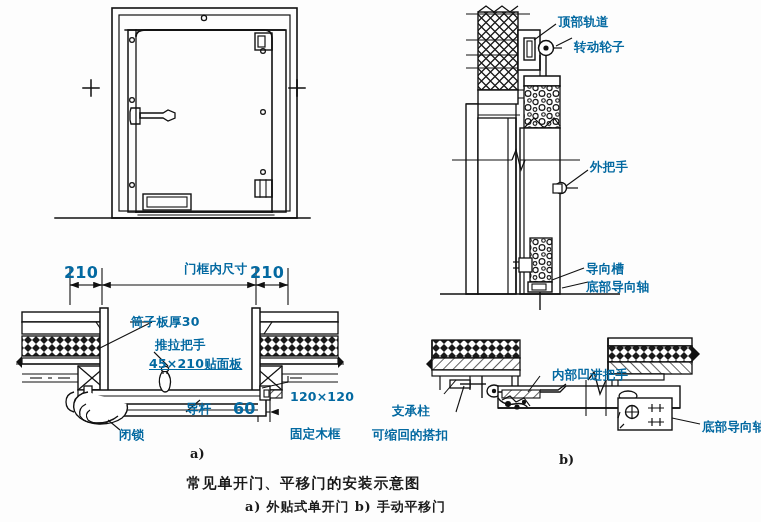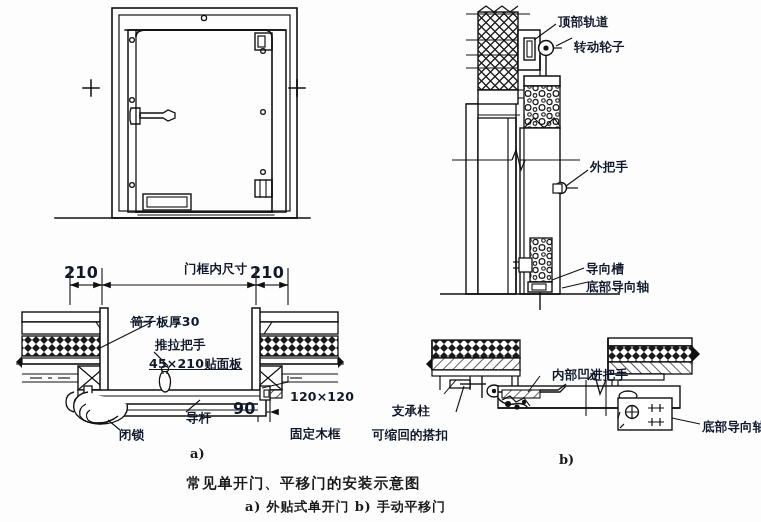--- a/index.html
+++ b/index.html
@@ -20,21 +20,21 @@
     left: 0;
     top: 0;
     width: 761px;
     height: 522px;
   }
   .lbl {
     position: absolute;
     font-family: "DejaVu Sans", sans-serif;
     font-size: 12.5px;
     font-weight: 700;
-    color: #0f172a;
+    color: #0369a1;
     white-space: nowrap;
     line-height: 1.12;
     letter-spacing: 0.2px;
   }
   .lbl.dim {
     font-size: 16px;
     font-weight: 600;
   }
   .cap {
     position: absolute;
@@ -324,26 +324,26 @@
         <path d="M464,386 L456,412"></path>
         <path d="M528,392 L540,376"></path>
         <path d="M672,418 L700,424"></path>
       </g>
     </g>
   </svg>
 
   <div class="lbl dim" style="left:64px; top:264px;">210</div>
   <div class="lbl" style="left:140px; top:262px;margin-left:44px;">门框内尺寸</div>
   <div class="lbl dim" style="left:250px; top:264px;">210</div>
-  <div class="lbl dim" style="left:233px; top:400px;">90</div>
+  <div class="lbl dim" style="left:233px; top:400px;">60</div>
 
   <div class="lbl" style="left:131px; top:315px;">筒子板厚30</div>
   <div class="lbl" style="left:155px; top:338px;">推拉把手</div>
   <div class="lbl" style="left:149px; top:357px;text-decoration:underline;">45×210贴面板</div>
-  <div class="lbl" style="left:186px; top:411px;">导杆</div>
+  <div class="lbl" style="left:186px; top:402px;">导杆</div>
   <div class="lbl" style="left:119px; top:428px;">闭锁</div>
   <div class="lbl" style="left:290px; top:390px;">120×120</div>
   <div class="lbl" style="left:290px; top:427px;">固定木框</div>
 
   <div class="lbl" style="left:558px; top:15px;">顶部轨道</div>
   <div class="lbl" style="left:574px; top:40px;">转动轮子</div>
   <div class="lbl" style="left:590px; top:160px;">外把手</div>
   <div class="lbl" style="left:586px; top:262px;">导向槽</div>
   <div class="lbl" style="left:586px; top:280px;">底部导向轴</div>
 

